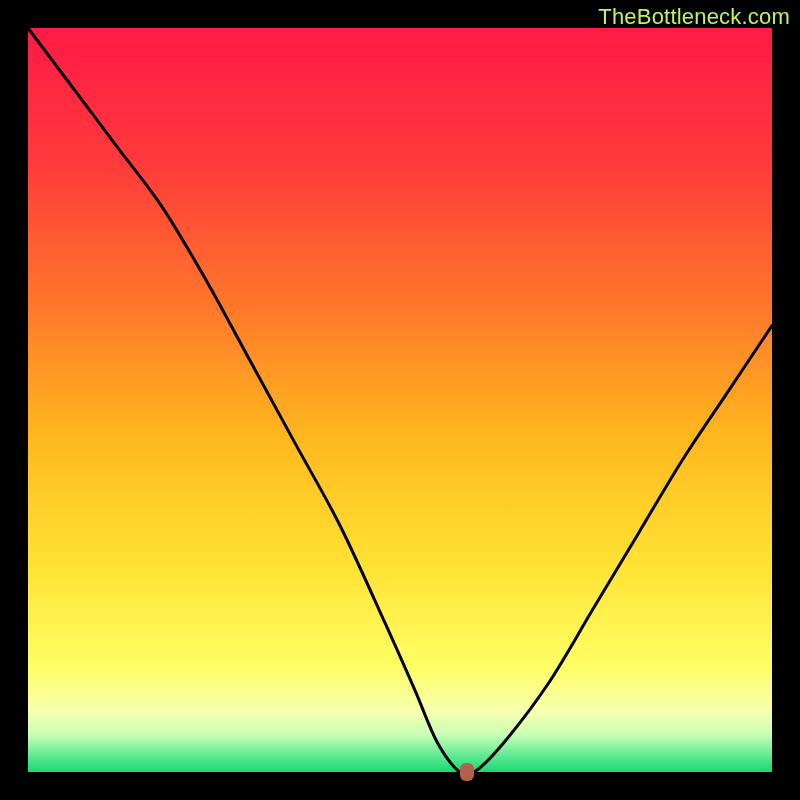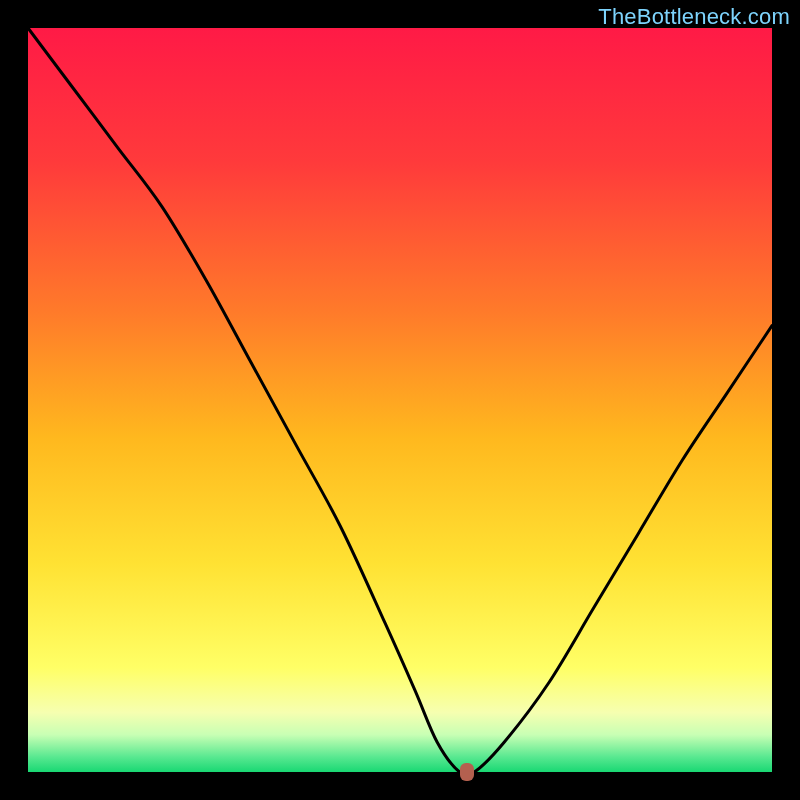--- a/index.html
+++ b/index.html
@@ -26,21 +26,21 @@
     width: 744px;
     height: 744px;
     
   }
   .watermark {
     position: absolute;
     top: 4px;
     right: 10px;
     font-size: 22px;
     font-weight: 500;
-    color: #7dd3fc;
+    color: #bef264;
     letter-spacing: 0.2px;
   }
   svg.curve {
     position: absolute;
     left: 0;
     top: 0;
     width: 744px;
     height: 744px;
     overflow: visible;
   }

